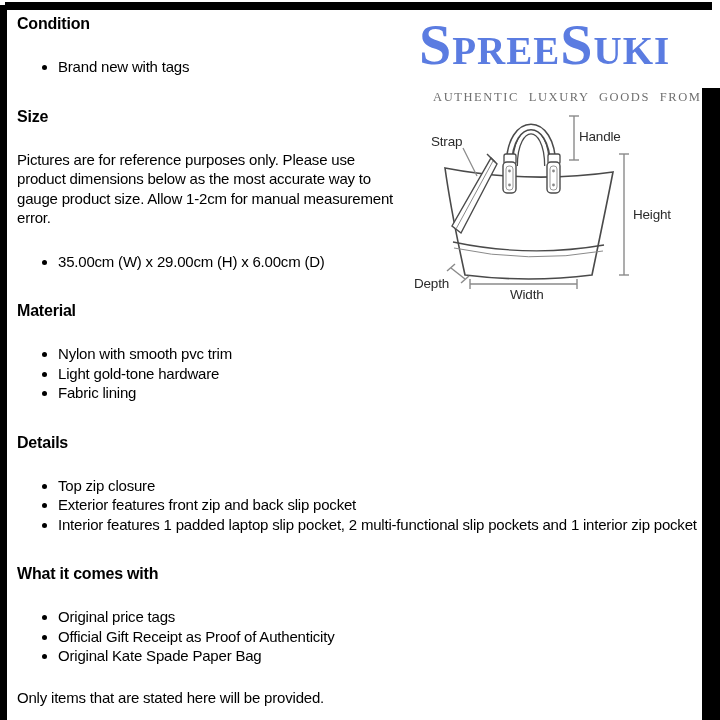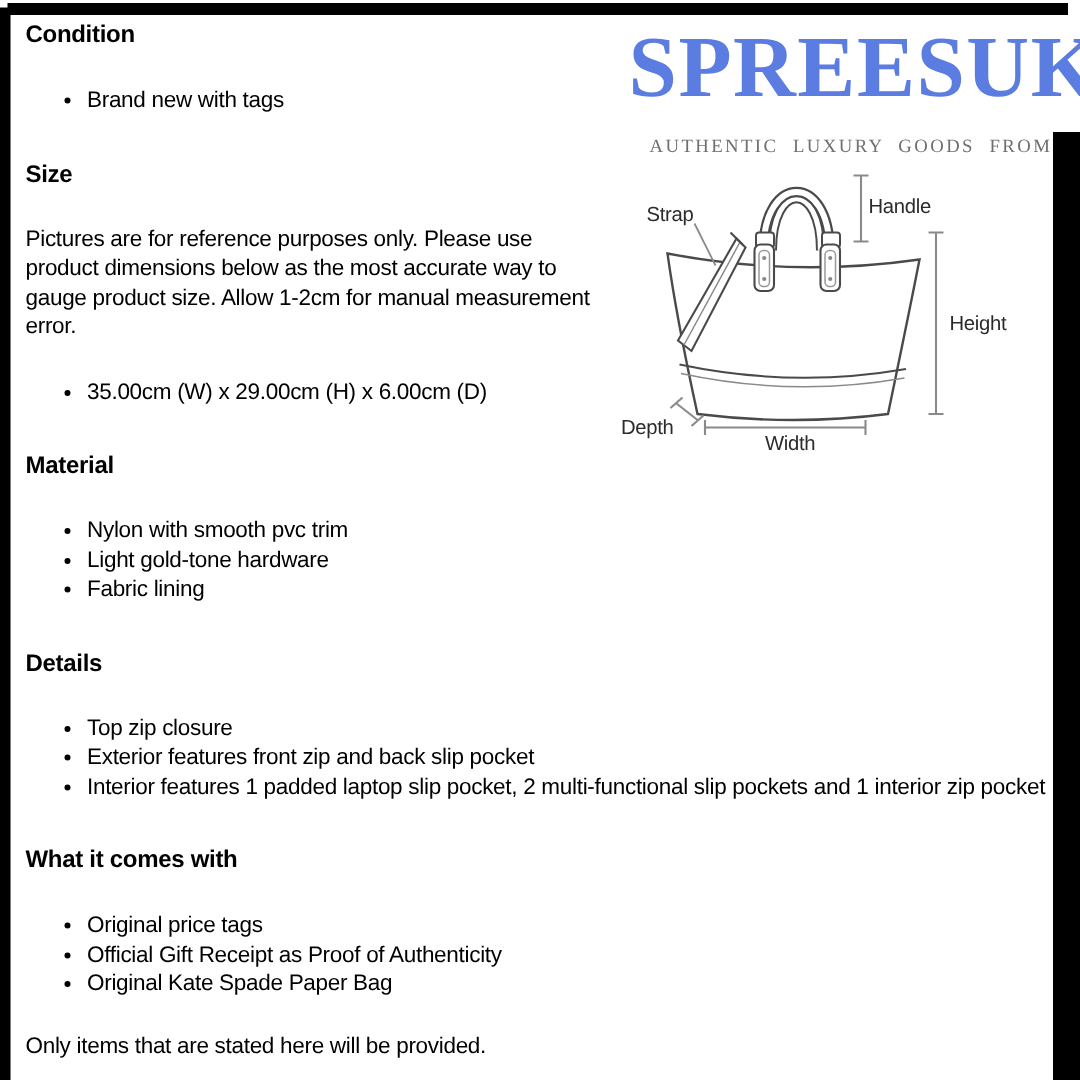--- a/index.html
+++ b/index.html
@@ -10,21 +10,21 @@
   .page {
     position:relative; width:765px; padding:14px 20px 0 17px;
     box-sizing:border-box; letter-spacing:-0.2px;
   }
   
   .media { float:right; width:338px; height:298px; }
   .logo-block { white-space:nowrap; margin-left:12px; margin-top:2px; width:400px; }
   .logo-line { font-family:"Liberation Serif", serif; font-weight:bold;
                color:#5b7ce1; line-height:58px; letter-spacing:1px; }
   .logo-big   { font-size:58px; }
-  .logo-small { font-size:58px; }
+  .logo-small { font-size:39px; }
   .tagline { font-family:"Liberation Serif", serif; font-size:12.5px; color:#6f6f6f;
              letter-spacing:1.6px; word-spacing:5px; margin-top:1px; margin-left:14px; }
   .tagline .accent { color:#39393b; font-weight:bold; font-size:14px; letter-spacing:1px; }
   .bag-svg { display:block; margin-top:3px; }
 
   h3 { font-size:16px; font-weight:bold; margin:30px 0 24px 0; line-height:19px; }
   h3.first { margin-top:0; }
   p  { font-size:15px; line-height:19.5px; margin:22px 0 20px 0; }
   ul { font-size:15px; line-height:19.5px; margin:24px 0 20px 0; padding:0 0 0 41px; }
   li { margin:0; }

